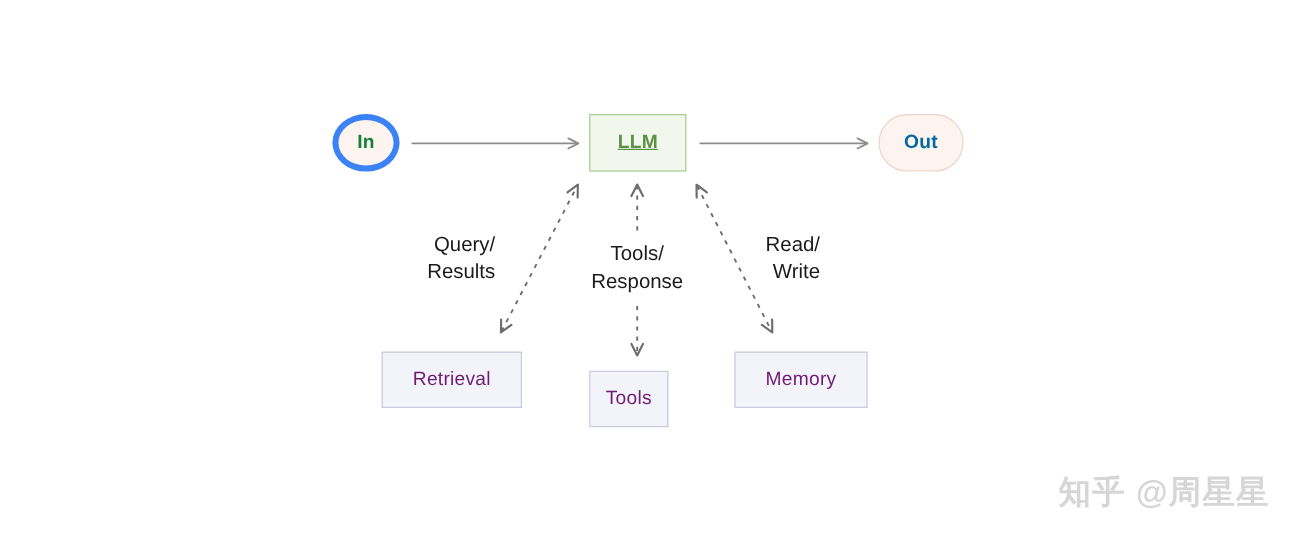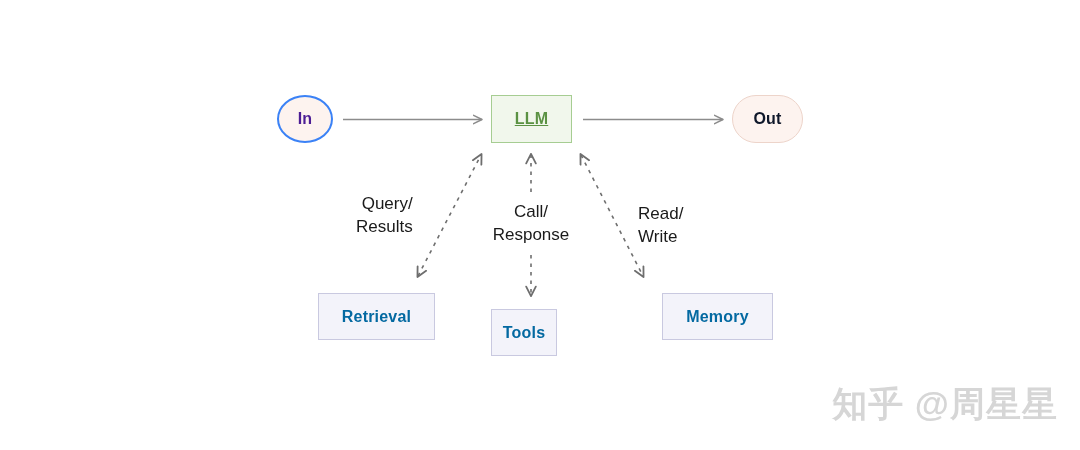--- a/index.html
+++ b/index.html
@@ -40,34 +40,34 @@
   }
 
   
   .node-in {
     left: 277px;
     top: 95px;
     width: 56px;
     height: 48px;
     border-radius: 50%;
     background: #fdf3ef;
-    border: 2px solid #3b82f6;
-    color: #4c1d95;
+    border: 5px solid #3b82f6;
+    color: #15803d;
     font-size: 16px;
     font-weight: 700;
   }
   .node-out {
     left: 732px;
     top: 95px;
     width: 71px;
     height: 48px;
     border-radius: 24px;
     background: #fdf3ef;
     border: 1px solid #edd4ca;
-    color: #0f172a;
+    color: #0369a1;
     font-size: 16px;
     font-weight: 700;
   }
 
   
   .node-llm {
     left: 491px;
     top: 95px;
     width: 81px;
     height: 48px;
@@ -76,38 +76,38 @@
     color: #5b9243;
     font-size: 16px;
     font-weight: 700;
     text-decoration: underline;
   }
 
   
   .node-tool {
     background: #f3f3fa;
     border: 1px solid #c9c9e0;
-    color: #0369a1;
-    font-size: 16px;
-    font-weight: 700;
+    color: #701a75;
+    font-size: 16px;
+    font-weight: 400;
   }
   .node-retrieval {
     left: 318px;
     top: 293px;
     width: 117px;
     height: 47px;
   }
   .node-tools {
     left: 491px;
     top: 309px;
     width: 66px;
     height: 47px;
   }
   .node-memory {
-    left: 662px;
+    left: 612px;
     top: 293px;
     width: 111px;
     height: 47px;
   }
 
   
   .edge-label {
     position: absolute;
     color: #1a1a1a;
     font-size: 17px;
@@ -122,31 +122,30 @@
   .label-call {
     left: 489px;
     top: 200px;
     text-align: center;
     transform: translateX(-50%);
     left: 531px;
   }
   .label-readwrite {
     left: 638px;
     top: 192px;
-    text-align: left;
-    margin-top: 10px;
+    text-align: right;
   }
 
   
   .watermark {
     position: absolute;
     right: 22px;
     bottom: 22px;
     color: #d6d6d6;
-    font-size: 35px;
+    font-size: 27px;
     font-weight: 700;
     letter-spacing: 1px;
     user-select: none;
   }
 </style>
 </head>
 <body>
 
 <div id="canvas">
 
@@ -190,21 +189,21 @@
 
   <div class="node node-tool node-retrieval">Retrieval</div>
 
   <div class="node node-tool node-tools">Tools</div>
 
   <div class="node node-tool node-memory">Memory</div>
 
   <div class="edge-label label-query">Query/
 Results</div>
 
-  <div class="edge-label label-call">Call/
+  <div class="edge-label label-call">Tools/
 Response</div>
 
   <div class="edge-label label-readwrite">Read/
 Write</div>
 
   <div class="watermark">知乎 @周星星</div>
 
 </div>
 
 </body></html>

